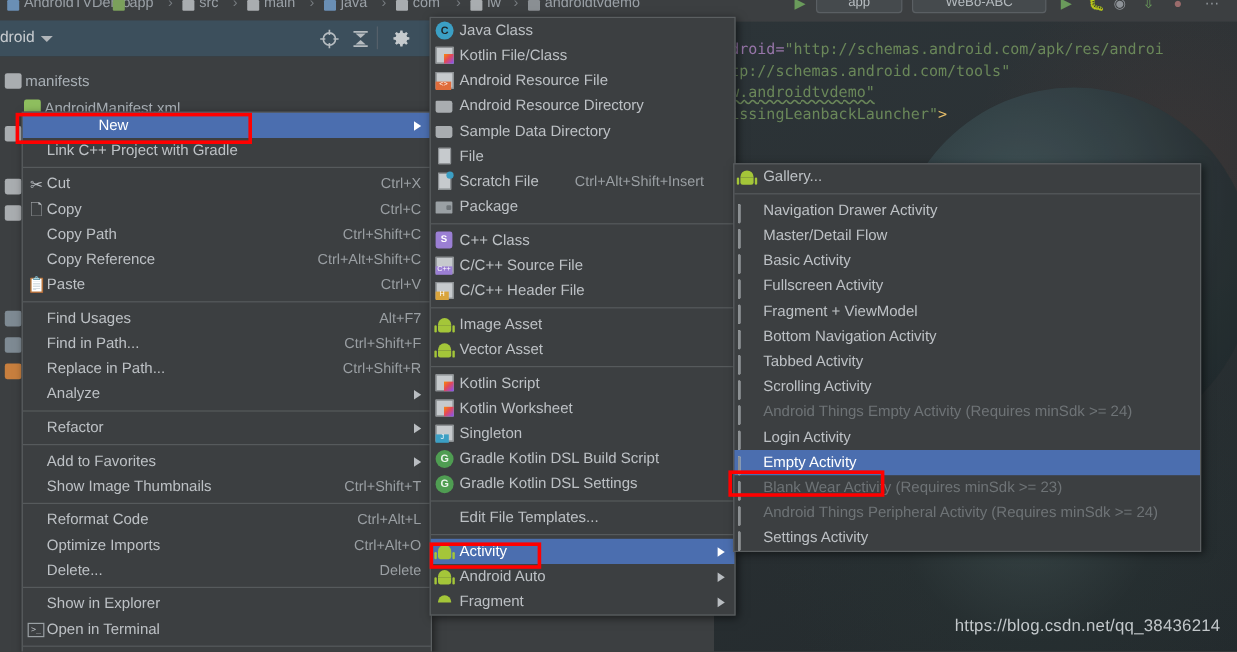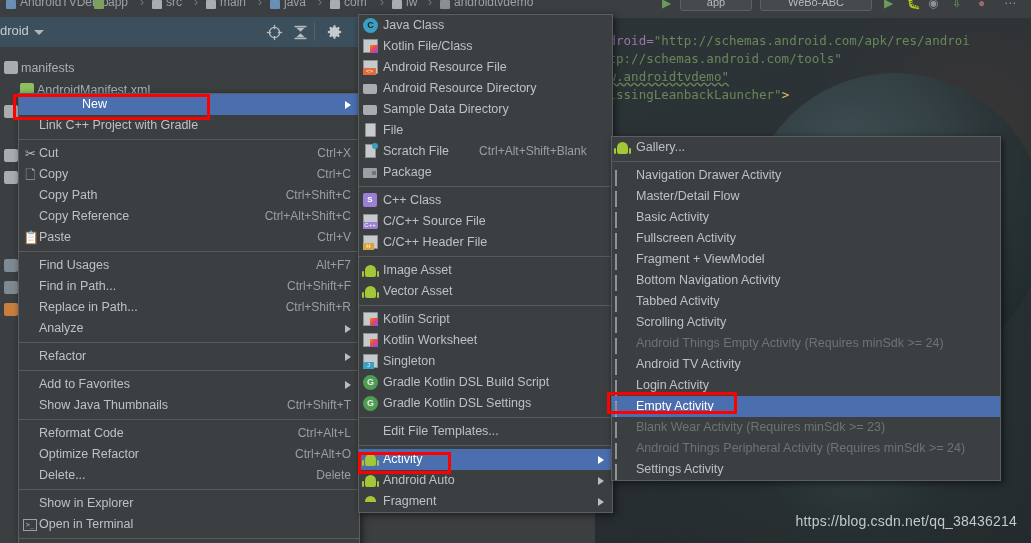--- a/index.html
+++ b/index.html
@@ -282,30 +282,30 @@
     <div class="mi" style="height: 21px; line-height: 21px;">
       <span class="mlabel" style="left: 20px;">Refactor</span>
       <span class="marrow" style="right: 8px;"></span>
     </div>
     <div class="msep"></div>
     <div class="mi" style="height: 21px; line-height: 21px;">
       <span class="mlabel" style="left: 20px;">Add to Favorites</span>
       <span class="marrow" style="right: 8px;"></span>
     </div>
     <div class="mi" style="height: 21px; line-height: 21px;">
-      <span class="mlabel" style="left: 20px;">Show Java Thumbnails</span>
+      <span class="mlabel" style="left: 20px;">Show Image Thumbnails</span>
       <span class="mshort" style="right: 8px;">Ctrl+Shift+T</span>
     </div>
     <div class="msep"></div>
     <div class="mi" style="height: 21px; line-height: 21px;">
       <span class="mlabel" style="left: 20px;">Reformat Code</span>
       <span class="mshort" style="right: 8px;">Ctrl+Alt+L</span>
     </div>
     <div class="mi" style="height: 21px; line-height: 21px;">
-      <span class="mlabel" style="left: 20px;">Optimize Refactor</span>
+      <span class="mlabel" style="left: 20px;">Optimize Imports</span>
       <span class="mshort" style="right: 8px;">Ctrl+Alt+O</span>
     </div>
     <div class="mi" style="height: 21px; line-height: 21px;">
       <span class="mlabel" style="left: 20px;">Delete...</span>
       <span class="mshort" style="right: 8px;">Delete</span>
     </div>
     <div class="msep"></div>
     <div class="mi" style="height: 21px; line-height: 21px;">
       <span class="mlabel" style="left: 20px;">Show in Explorer</span>
     </div>
@@ -360,21 +360,21 @@
       </span>
       <span class="mlabel" style="left: 24px; text-align: right;">File</span>
     </div>
     <div class="mi" style="height: 21px; line-height: 21px;">
       <span class="micon" style="left: 4px;">
         <span style="display:block;position:relative;width:11px;height:14px;margin-left:2px;background:#c6cacd;border:1px solid #8d9194;box-sizing:border-box;">
           <span style="position:absolute;right:-3px;top:-2px;width:6px;height:6px;background:#3b9fc4;border-radius:50%;"></span>
         </span>
       </span>
       <span class="mlabel" style="left: 24px;">Scratch File</span>
-      <span class="mshort" style="left: 120px;">Ctrl+Alt+Shift+Blank</span>
+      <span class="mshort" style="left: 120px;">Ctrl+Alt+Shift+Insert</span>
     </div>
     <div class="mi" style="height: 21px; line-height: 21px;">
       <span class="micon" style="left: 4px;">
         <span style="display:block;margin-top:3px;width:14px;height:10px;background:#9aa0a4;border-radius:1px;position:relative;">
           <span style="position:absolute;left:9px;top:3px;width:4px;height:4px;background:#6e7478;border-radius:1px;"></span>
         </span>
       </span>
       <span class="mlabel" style="left: 24px;">Package</span>
     </div>
     <div class="msep"></div>
@@ -540,24 +540,20 @@
     <div class="mi" style="height: 21px; line-height: 21px;">
       <span class="micon" style="left: 3px;"><span class="tpl"></span></span>
       <span class="mlabel" style="left: 24px;">Scrolling Activity</span>
     </div>
     <div class="mi dis" style="height: 21px; line-height: 21px;">
       <span class="micon" style="left: 3px;"><span class="tpl grey"></span></span>
       <span class="mlabel" style="left: 24px;">Android Things Empty Activity (Requires minSdk &gt;= 24)</span>
     </div>
     <div class="mi" style="height: 21px; line-height: 21px;">
       <span class="micon" style="left: 3px;"><span class="tpl"></span></span>
-      <span class="mlabel" style="left: 24px;">Android TV Activity</span>
-    </div>
-    <div class="mi" style="height: 21px; line-height: 21px;">
-      <span class="micon" style="left: 3px;"><span class="tpl"></span></span>
       <span class="mlabel" style="left: 24px;">Login Activity</span>
     </div>
     <div class="mi sel" style="height: 21px; line-height: 21px;">
       <span class="micon" style="left: 3px;"><span class="tpl sel-lite"></span></span>
       <span class="mlabel" style="left: 24px;">Empty Activity</span>
     </div>
     <div class="mi dis" style="height: 21px; line-height: 21px;">
       <span class="micon" style="left: 3px;"><span class="tpl grey"></span></span>
       <span class="mlabel" style="left: 24px;">Blank Wear Activity (Requires minSdk &gt;= 23)</span>
     </div>

